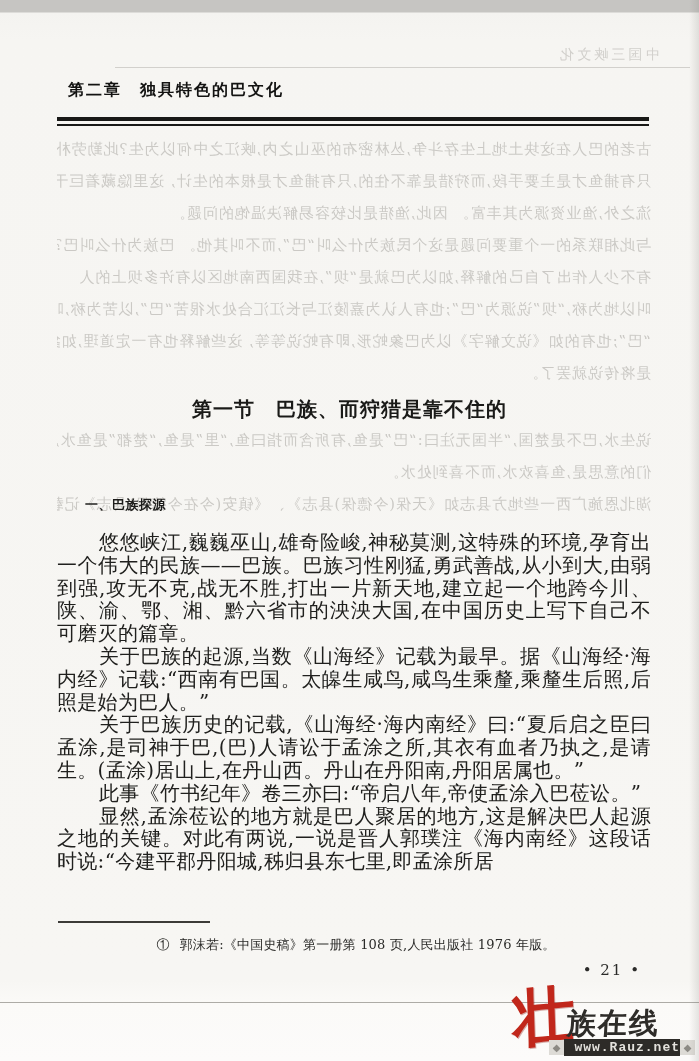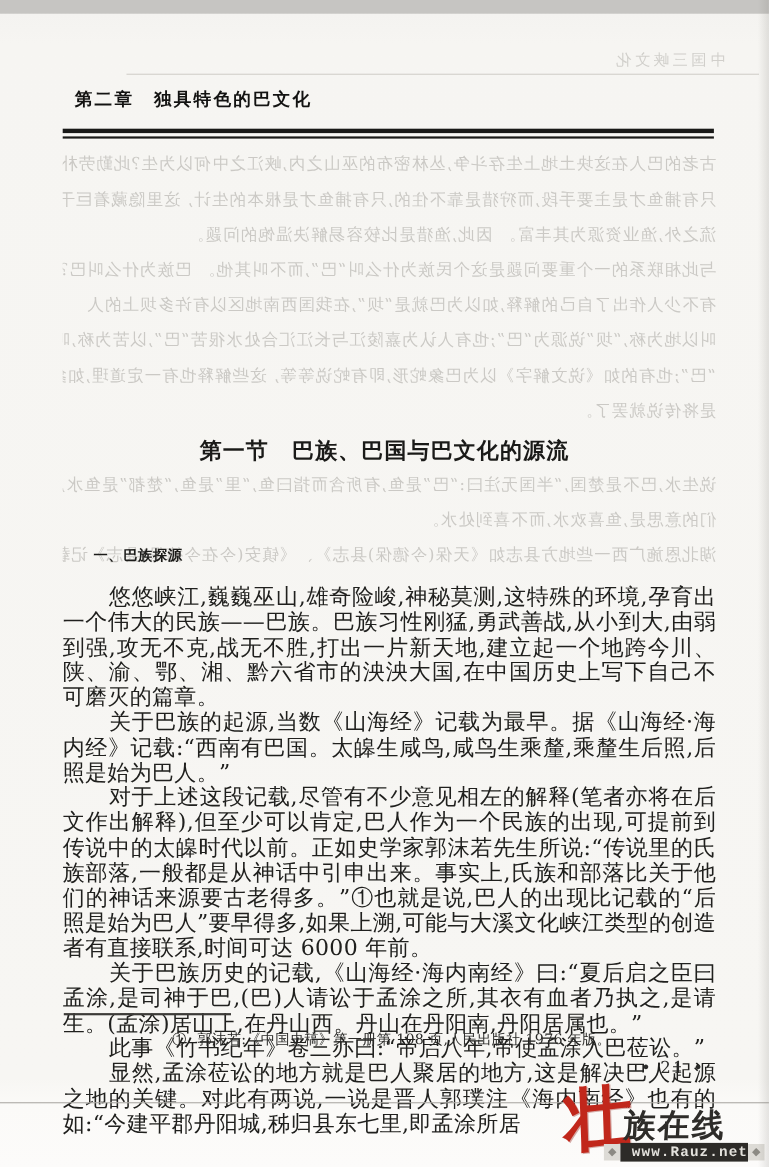--- a/index.html
+++ b/index.html
@@ -125,37 +125,36 @@
     <div>古老的巴人在这块土地上生存斗争,丛林密布的巫山之内,峡江之中何以为生?此勤劳朴素作业,</div>
     <div>只有捕鱼才是主要手段,而狩猎是靠不住的,只有捕鱼才是根本的生计, 这里隐藏着巨干</div>
     <div>流之外,渔业资源为其丰富。 因此,渔猎是比较容易解决温饱的问题。</div>
     <div>与此相联系的一个重要问题是这个民族为什么叫“巴”,而不叫其他。 巴族为什么叫巴?</div>
     <div>有不少人作出了自己的解释,如以为巴就是“坝”,在我国西南地区以有许多坝上的人</div>
     <div>叫以地为称,“坝”说源为“巴”;也有人认为嘉陵江与长江汇合处水很苦“巴”,以苦为称,叫</div>
     <div>“巴”;也有的如《说文解字》以为巴象蛇形,即有蛇说等等, 这些解释也有一定道理,如象形;但这</div>
     <div>是将传说就罢了。</div>
   </div>
 
-  <div class="section-title">第一节　巴族、巴国与巴文化的源流</div>
+  <div class="section-title">第一节　巴族、而狩猎是靠不住的</div>
 
   <div class="bleed bleed-block bleed-2">
     <div>说生水,巴不是楚国,“半国无注曰:“巴”是鱼,有所含而指曰鱼,“里”是鱼,“楚都”是鱼水,”这</div>
     <div>们的意思是,鱼喜欢水,而不喜到处水。</div>
     <div>湖北恩施广西一些地方县志如《天保(今德保)县志》、《镇安(今在今德保)县志》记载当地</div>
   </div>
 
   <div class="subsection-title">一、巴族探源</div>
 
   <div class="body-text">
     <p>悠悠峡江,巍巍巫山,雄奇险峻,神秘莫测,这特殊的环境,孕育出一个伟大的民族——巴族。巴族习性刚猛,勇武善战,从小到大,由弱到强,攻无不克,战无不胜,打出一片新天地,建立起一个地跨今川、陕、渝、鄂、湘、黔六省市的泱泱大国,在中国历史上写下自己不可磨灭的篇章。</p>
     <p>关于巴族的起源,当数《山海经》记载为最早。据《山海经·海内经》记载:“西南有巴国。太皞生咸鸟,咸鸟生乘釐,乘釐生后照,后照是始为巴人。”</p>
-    <p>对于上述这段记载,尽管有不少意见相左的解释(笔者亦将在后文作出解释),但至少可以肯定,巴人作为一个民族的出现,可提前到传说中的太皞时代以前。正如史学家郭沫若先生所说:“传说里的氏族部落,一般都是从神话中引申出来。事实上,氏族和部落比关于他们的神话来源要古老得多。”①也就是说,巴人的出现比记载的“后照是始为巴人”要早得多,如果上溯,可能与大溪文化峡江类型的创造者有直接联系,时间可达 6000 年前。</p>
     <p>关于巴族历史的记载,《山海经·海内南经》曰:“夏后启之臣曰孟涂,是司神于巴,(巴)人请讼于孟涂之所,其衣有血者乃执之,是请生。(孟涂)居山上,在丹山西。丹山在丹阳南,丹阳居属也。”</p>
     <p>此事《竹书纪年》卷三亦曰:“帝启八年,帝使孟涂入巴莅讼。”</p>
-    <p>显然,孟涂莅讼的地方就是巴人聚居的地方,这是解决巴人起源之地的关键。对此有两说,一说是晋人郭璞注《海内南经》也有的如:“今建平郡丹阳城,秭归县东七里,即孟涂所居</p>
+    <p>显然,孟涂莅讼的地方就是巴人聚居的地方,这是解决巴人起源之地的关键。对此有两说,一说是晋人郭璞注《海内南经》这段话时说:“今建平郡丹阳城,秭归县东七里,即孟涂所居</p>
   </div>
 
   <div class="footnote-rule"></div>
   <div class="footnote">
     <span class="fn-marker">①</span><span>郭沫若:《中国史稿》第一册第 108 页,人民出版社 1976 年版。</span>
   </div>
 
   <div class="page-number">• 21 •</div>
 
   <div class="bottom-rule"></div>

